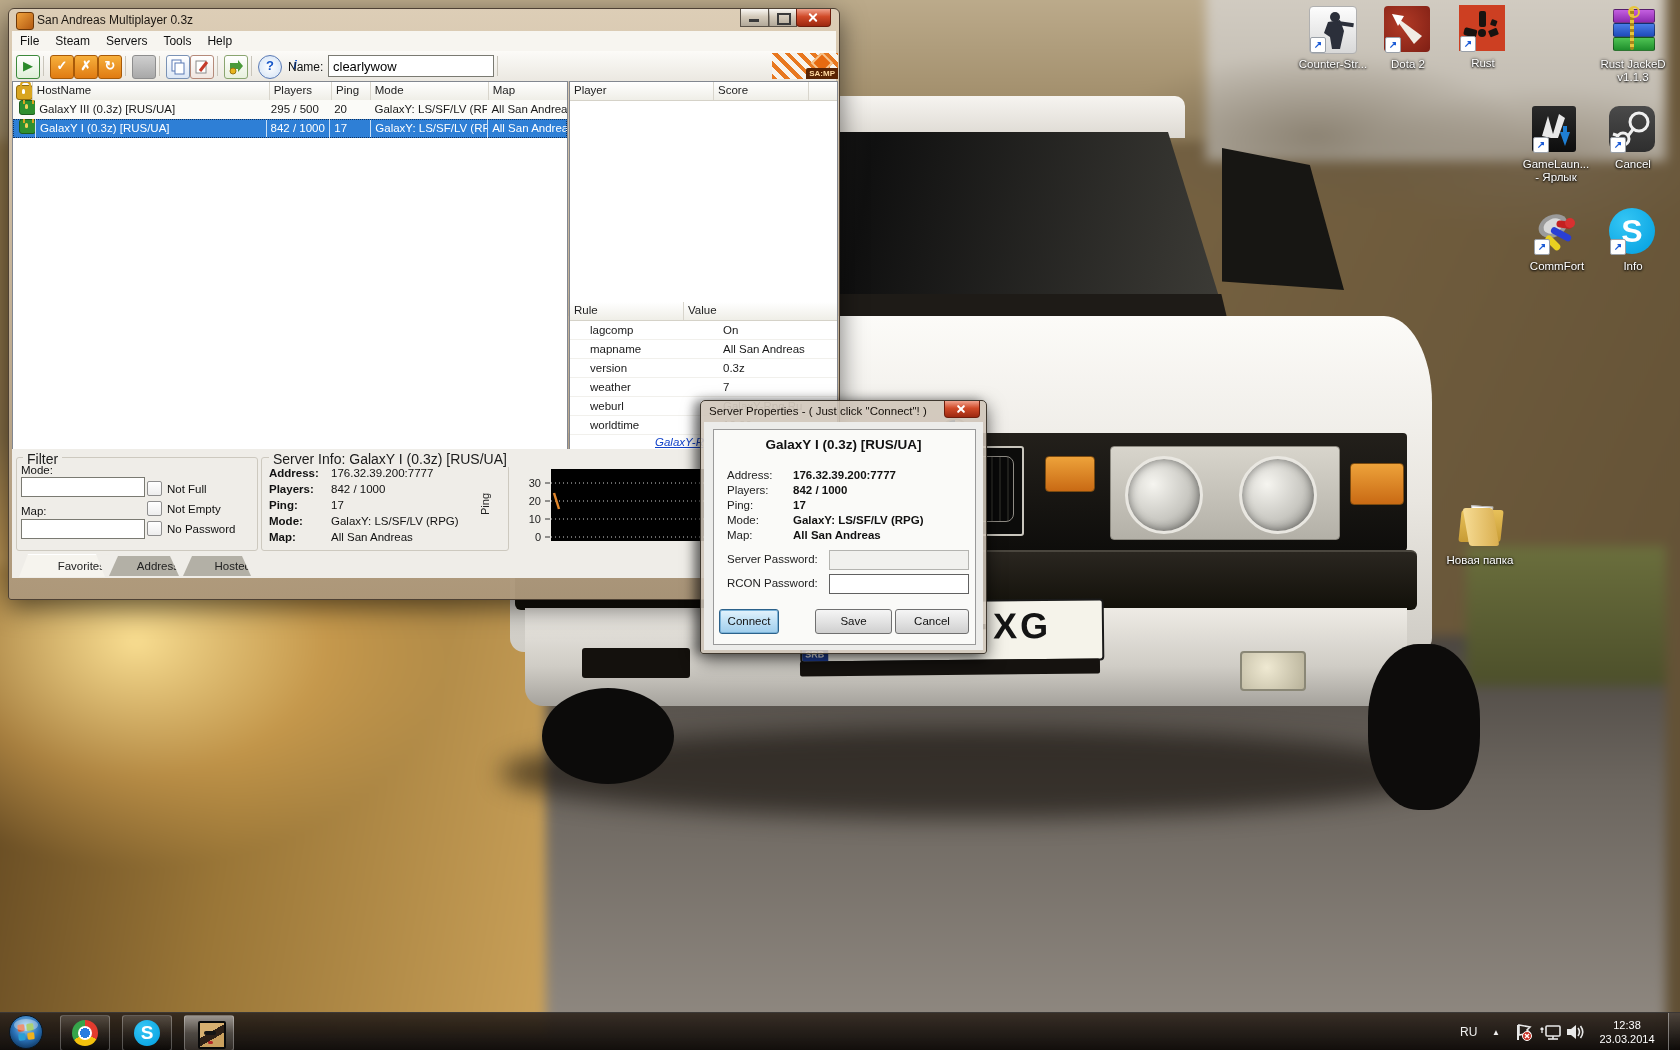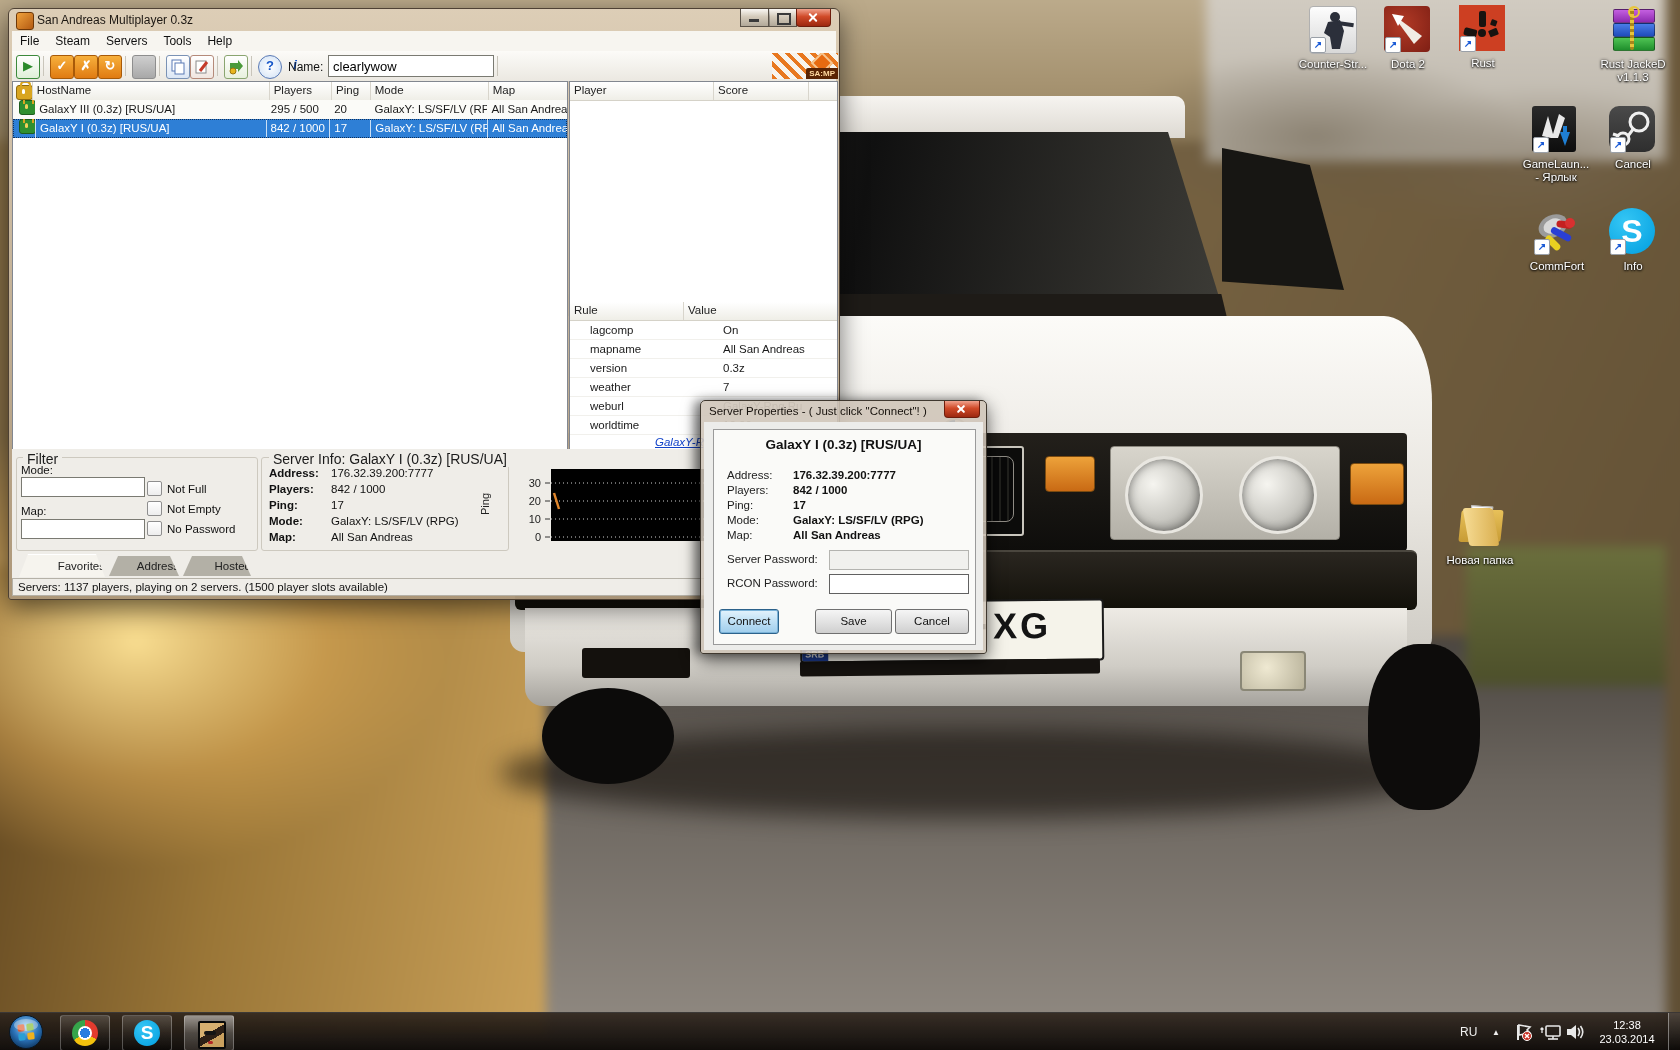--- a/index.html
+++ b/index.html
@@ -523,21 +523,20 @@
     <text x="64" y="48" font-size="11" fill="#222" text-anchor="end">20</text>
     <text x="64" y="66" font-size="11" fill="#222" text-anchor="end">10</text>
     <text x="64" y="84" font-size="11" fill="#222" text-anchor="end">0</text>
     <polyline points="77,36 82,52" stroke="#e0862c" stroke-width="2.5" fill="none"></polyline>
   </svg>
 
   <div class="tab active" style="left:10px;top:545px;width:86px">Favorites</div>
   <div class="tab" style="left:100px;top:547px;width:70px">Address</div>
   <div class="tab" style="left:174px;top:547px;width:68px">Hosted</div>
 
-  <div id="statusbar" class="abs">Servers: 1137 players, playing on 2 servers. (1500 player slots available)</div>
 </div>
 
 <div id="dlg" class="abs">
   <span id="dlg-title">Server Properties - ( Just click "Connect"! )</span>
   <div class="capbtn close" style="right:6px;width:34px;height:16px">
     <div class="glyph-x1" style="height:10px;top:3px"></div>
     <div class="glyph-x2" style="height:10px;top:3px"></div>
   </div>
   <div id="dlg-client"></div>
   <div id="dlg-panel"></div>

